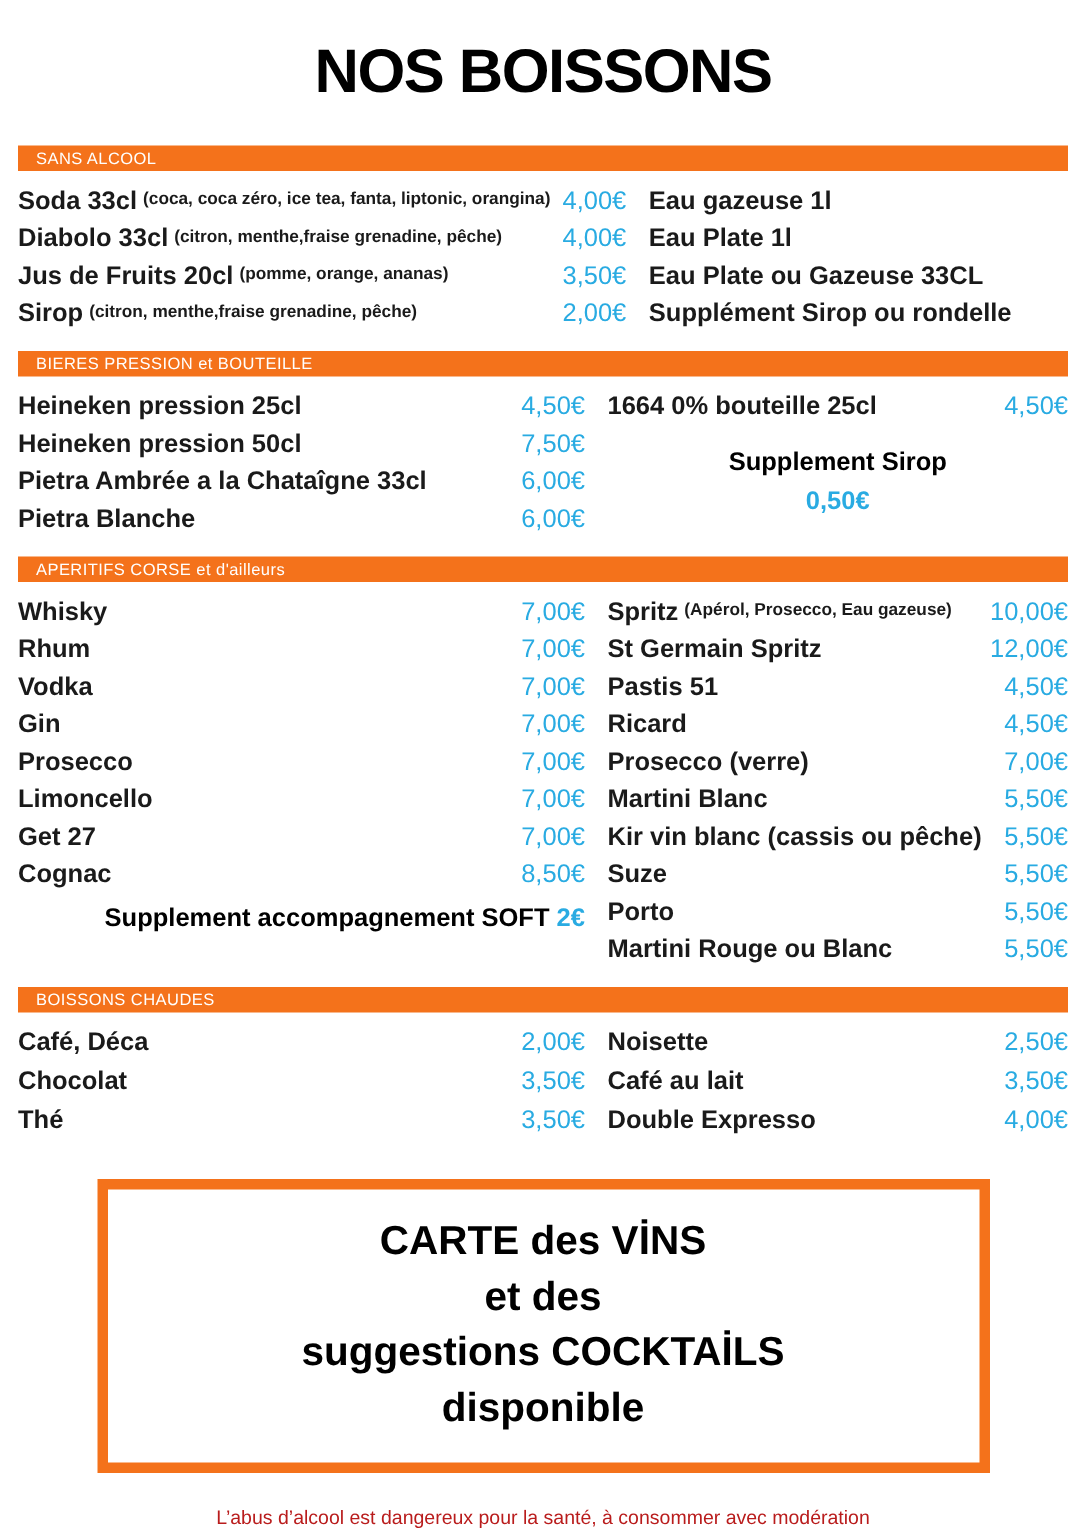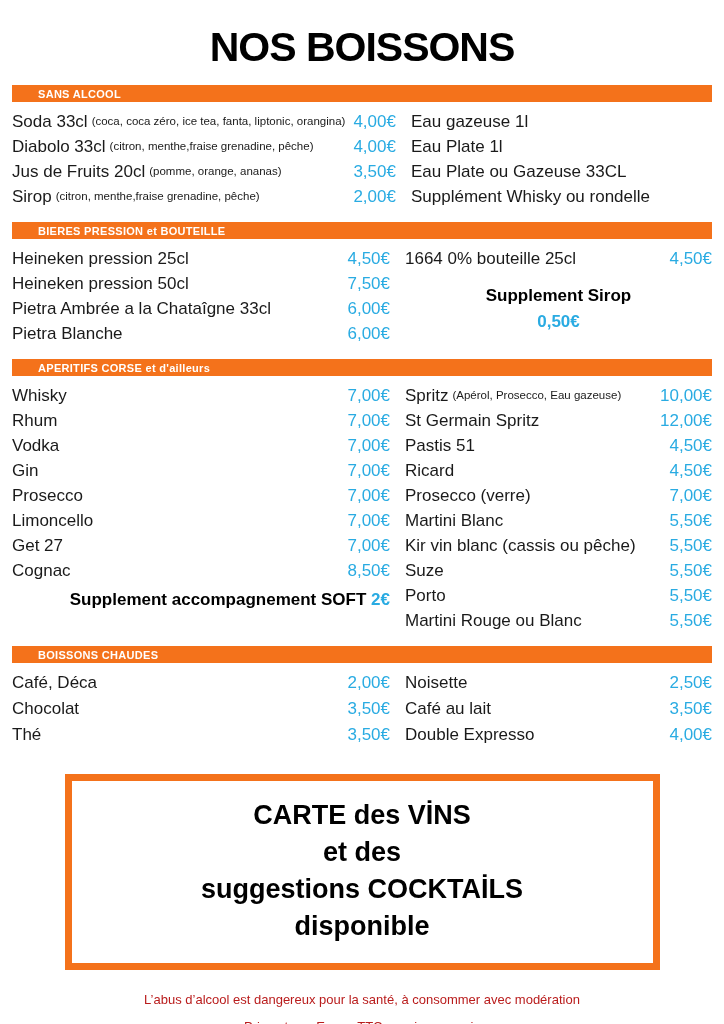--- a/index.html
+++ b/index.html
@@ -10,53 +10,53 @@
     color:#1a1a1a;
     overflow:hidden;
   }
   .page { padding:24px 12px 0 12px; }
 
   .title {
     text-align:center;
     font-size:41px;
     font-weight:800;
     letter-spacing:-1px;
-    margin-bottom:14px;
+    margin-bottom:26px;
     color:#000;
   }
 
   .bar {
     height:17px;
     background:var(--orange);
     color:#fff;
     display:flex;
     align-items:center;
-    padding-left:26px;
+    padding-left:12px;
     font-size:11px;
-    font-weight:bold;
+    font-weight:normal;
     letter-spacing:.3px;
     margin-bottom:7px;
   }
 
   section { margin-bottom:13px; }
 
   .cols { display:flex; gap:15px; }
   .col-l { flex:0 0 378px; }
   .col-r { flex:1; min-width:0; }
 
   .row {
     display:flex;
     justify-content:space-between;
     align-items:baseline;
     line-height:25px;
     white-space:nowrap;
   }
   .s4 .row { line-height:26px; }
 
-  .label { display:inline-flex; align-items:flex-start; min-width:0; }
+  .label { display:inline-flex; align-items:flex-start; min-width:0;font-weight:bold; }
   .nm { font-size:17px; }
   .dt { font-size:11.5px; margin-left:4px; }
   .pr { font-size:17px; color:var(--blue); margin-left:8px; }
 
   .sup-block { text-align:center; margin-top:12px; }
   .sup-label { font-size:17px; font-weight:bold; line-height:26px; color:#000000; }
   .sup-price { font-size:17px; font-weight:bold; line-height:26px; color:var(--blue); }
 
   .soft-note {
     margin-top:7px;
@@ -132,21 +132,21 @@
               <span class="nm">Eau Plate 1l</span>
             </span>
         </div>
         <div class="row">
           <span class="label">
               <span class="nm">Eau Plate ou Gazeuse 33CL</span>
             </span>
         </div>
         <div class="row">
           <span class="label">
-              <span class="nm">Supplément Whisky ou rondelle</span>
+              <span class="nm">Supplément Sirop ou rondelle</span>
             </span>
         </div>
       </div>
     </div>
   </section>
 
   <section>
     <div class="bar">
       <span>BIERES PRESSION et BOUTEILLE</span>
     </div>

